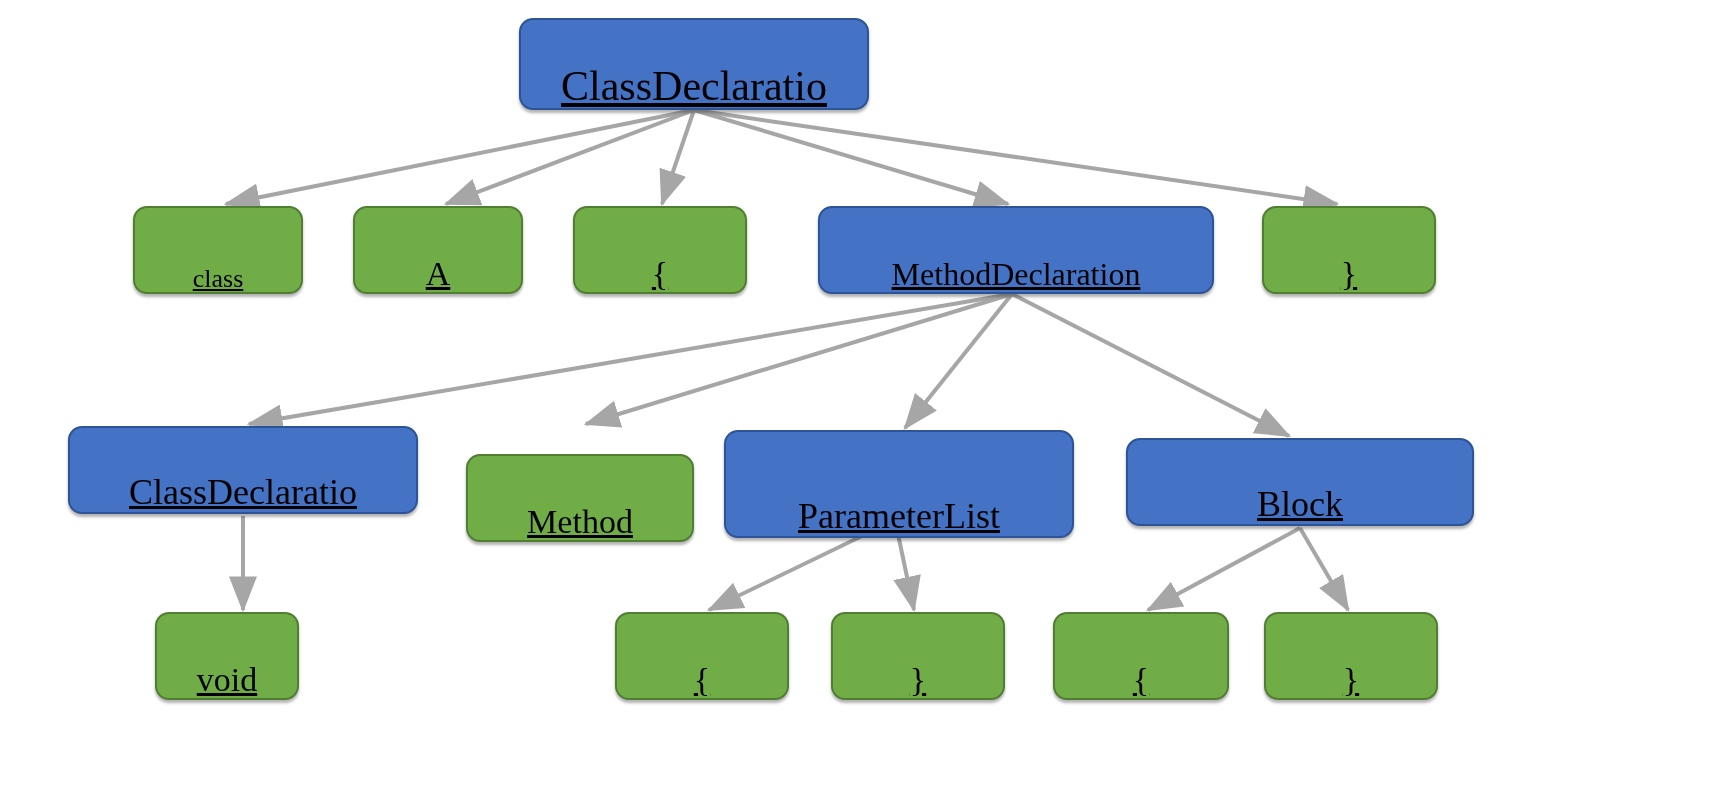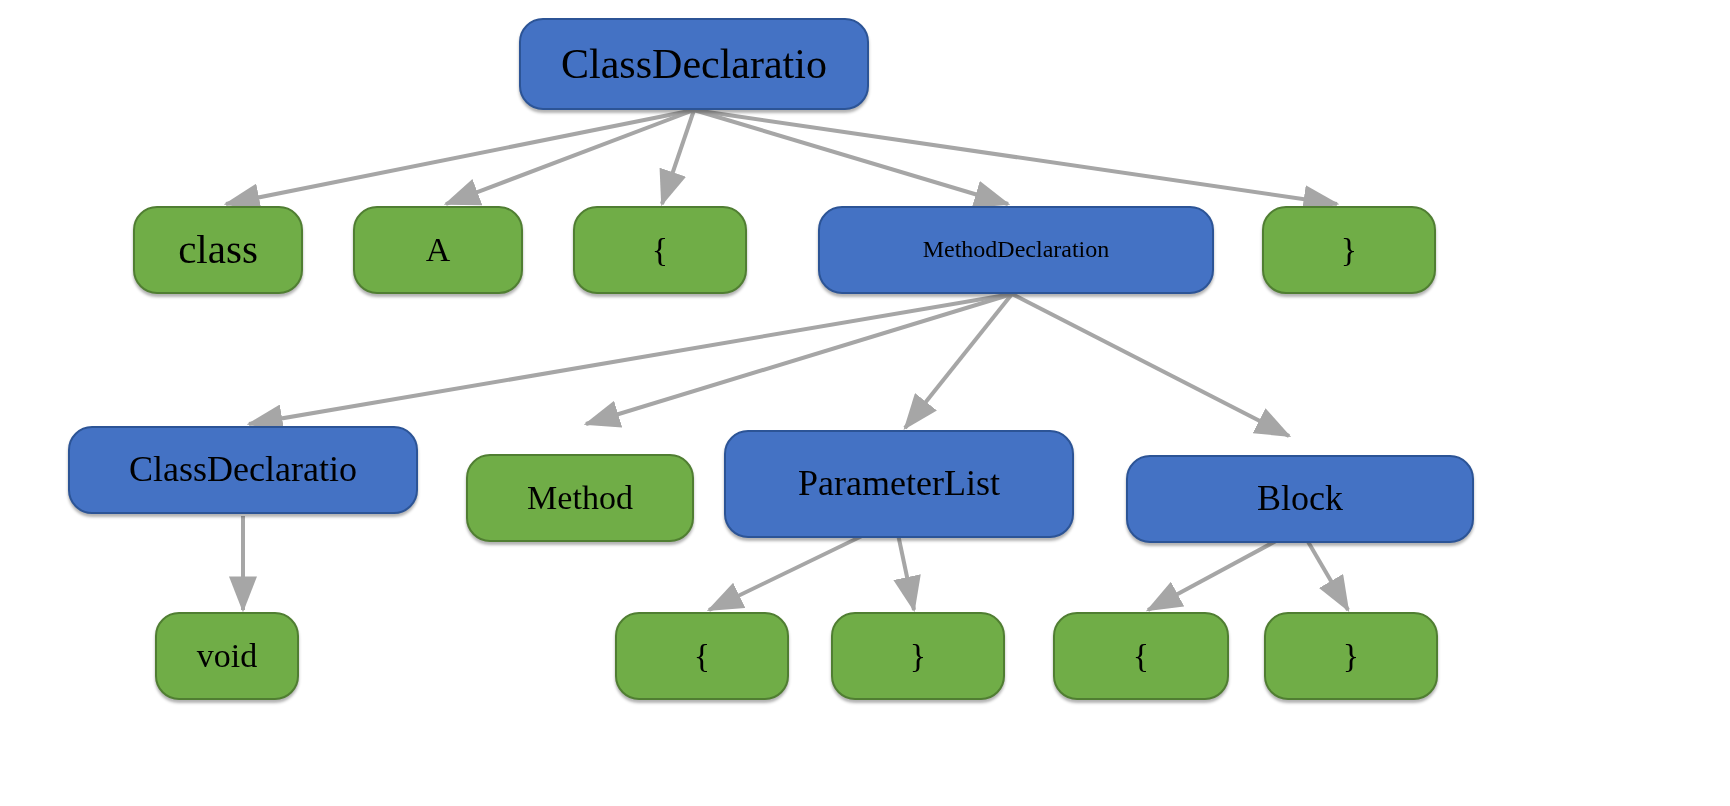--- a/index.html
+++ b/index.html
@@ -23,31 +23,32 @@
     left: 0;
     top: 0;
     width: 1730px;
     height: 806px;
     pointer-events: none;
   }
   .node {
     position: absolute;
     box-sizing: border-box;
     display: flex;
-    align-items: center;
+    align-items: flex-end;
     justify-content: center;
     text-align: center;
-    border-radius: 24px;
+    border-radius: 14px;
     border-style: solid;
     border-width: 2px;
     color: #000000;
     line-height: 1.05;
     white-space: nowrap;
     overflow: hidden;
     z-index: 2;
+    text-decoration: underline;
   }
   .node.nonterminal {
     background: #4472c4;
     border-color: #2c5496;
     box-shadow: 0 3px 3px rgba(0,0,0,0.30);
   }
   .node.terminal {
     background: #70ad47;
     border-color: #507e32;
     box-shadow: 0 3px 3px rgba(0,0,0,0.30);
@@ -84,44 +85,44 @@
         <line x1="1300" y1="528" x2="1148" y2="610" stroke="#A6A6A6" stroke-width="4" marker-end="url(#arrowhead)"></line>
         <line x1="1300" y1="528" x2="1348" y2="610" stroke="#A6A6A6" stroke-width="4" marker-end="url(#arrowhead)"></line>
       </g>
   </svg>
 
   <div id="nodes-group">
       <div class="node nonterminal" style="left: 519px; top: 18px; width: 350px; height: 92px;">
         <span class="node-label" style="font-size: 42px;">ClassDeclaratio</span>
       </div>
       <div class="node terminal" style="left: 133px; top: 206px; width: 170px; height: 88px;">
-        <span class="node-label" style="font-size: 41px;">class</span>
+        <span class="node-label" style="font-size: 26px;">class</span>
       </div>
       <div class="node terminal" style="left: 353px; top: 206px; width: 170px; height: 88px;">
         <span class="node-label" style="font-size: 34px;">A</span>
       </div>
       <div class="node terminal" style="left: 573px; top: 206px; width: 174px; height: 88px;">
         <span class="node-label" style="font-size: 34px;">{</span>
       </div>
       <div class="node nonterminal" style="left: 818px; top: 206px; width: 396px; height: 88px;">
-        <span class="node-label" style="font-size: 24px;">MethodDeclaration</span>
+        <span class="node-label" style="font-size: 32px;">MethodDeclaration</span>
       </div>
       <div class="node terminal" style="left: 1262px; top: 206px; width: 174px; height: 88px;">
         <span class="node-label" style="font-size: 34px;">}</span>
       </div>
       <div class="node nonterminal" style="left: 68px; top: 426px; width: 350px; height: 88px;">
         <span class="node-label" style="font-size: 36px;">ClassDeclaratio</span>
       </div>
       <div class="node terminal" style="left: 466px; top: 426px; width: 228px; height: 88px; margin-top: 28px;">
         <span class="node-label" style="font-size: 34px;">Method</span>
       </div>
       <div class="node nonterminal" style="left: 724px; top: 430px; width: 350px; height: 108px;">
         <span class="node-label" style="font-size: 36px;">ParameterList</span>
       </div>
-      <div class="node nonterminal" style="left: 1126px; top: 438px; width: 348px; height: 88px; margin-top: 17px;">
+      <div class="node nonterminal" style="left: 1126px; top: 438px; width: 348px; height: 88px;">
         <span class="node-label" style="font-size: 36px;">Block</span>
       </div>
       <div class="node terminal" style="left: 155px; top: 612px; width: 144px; height: 88px;">
         <span class="node-label" style="font-size: 34px;">void</span>
       </div>
       <div class="node terminal" style="left: 615px; top: 612px; width: 174px; height: 88px;">
         <span class="node-label" style="font-size: 34px;">{</span>
       </div>
       <div class="node terminal" style="left: 831px; top: 612px; width: 174px; height: 88px;">
         <span class="node-label" style="font-size: 34px;">}</span>

